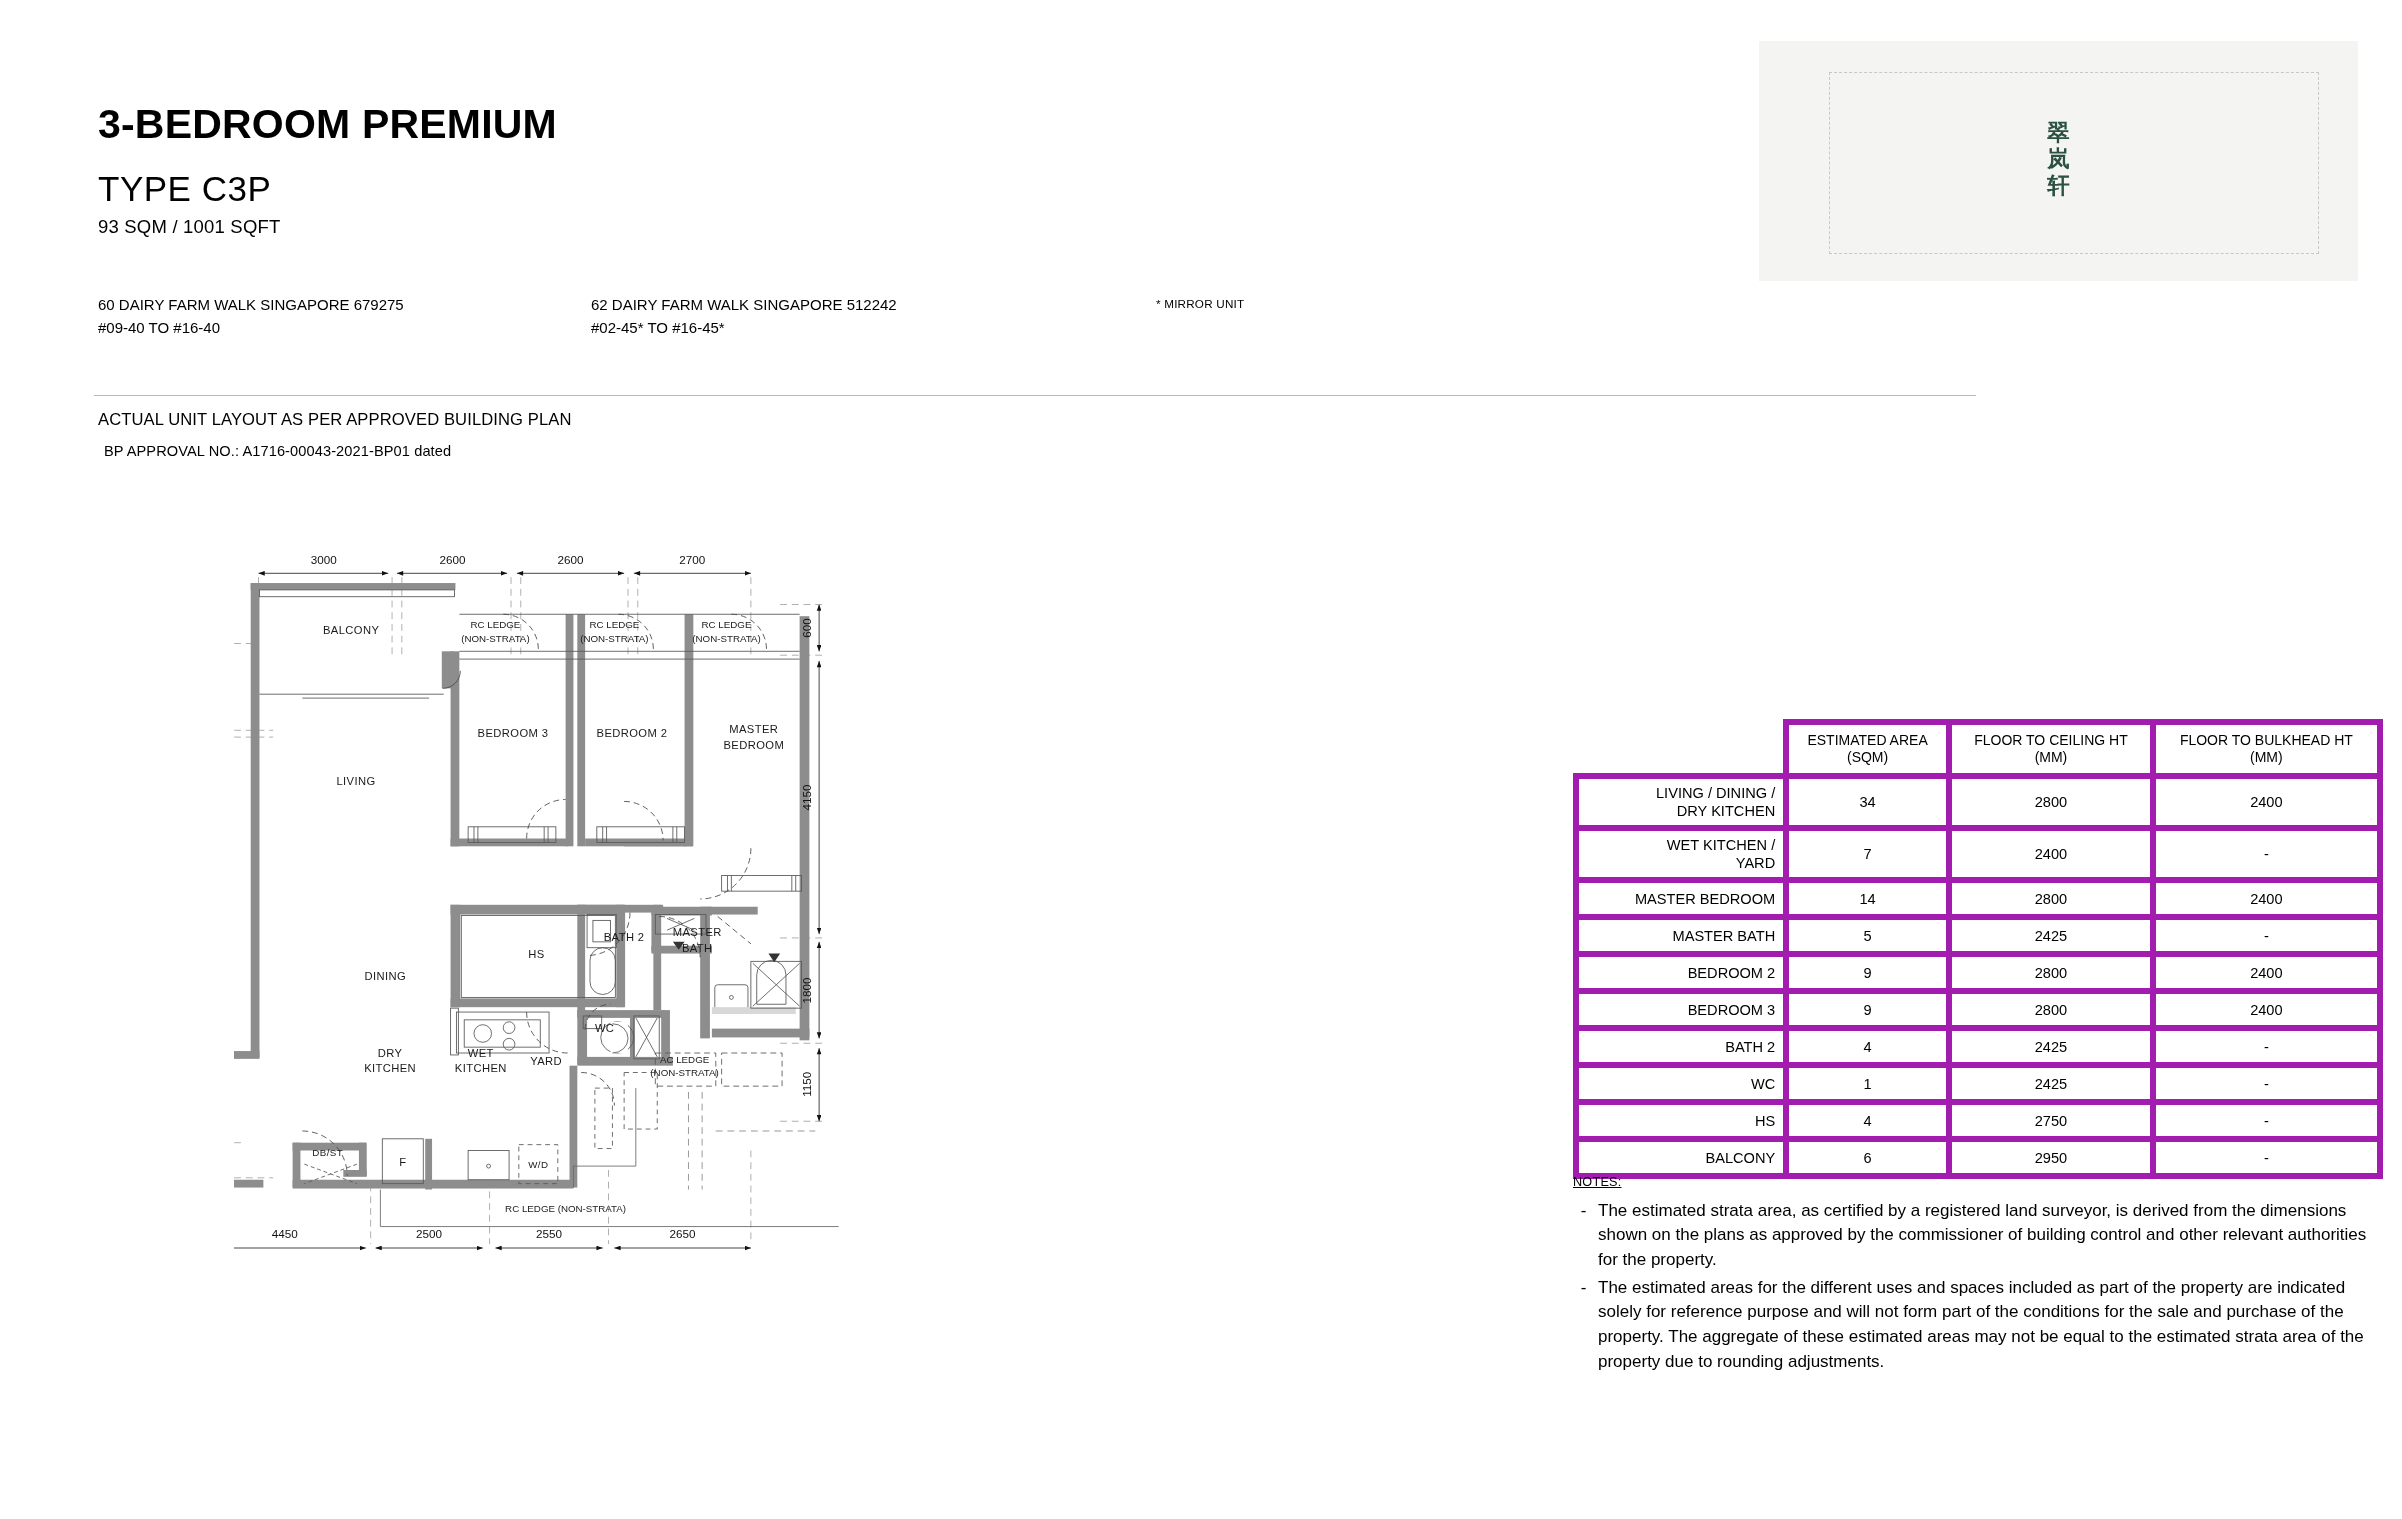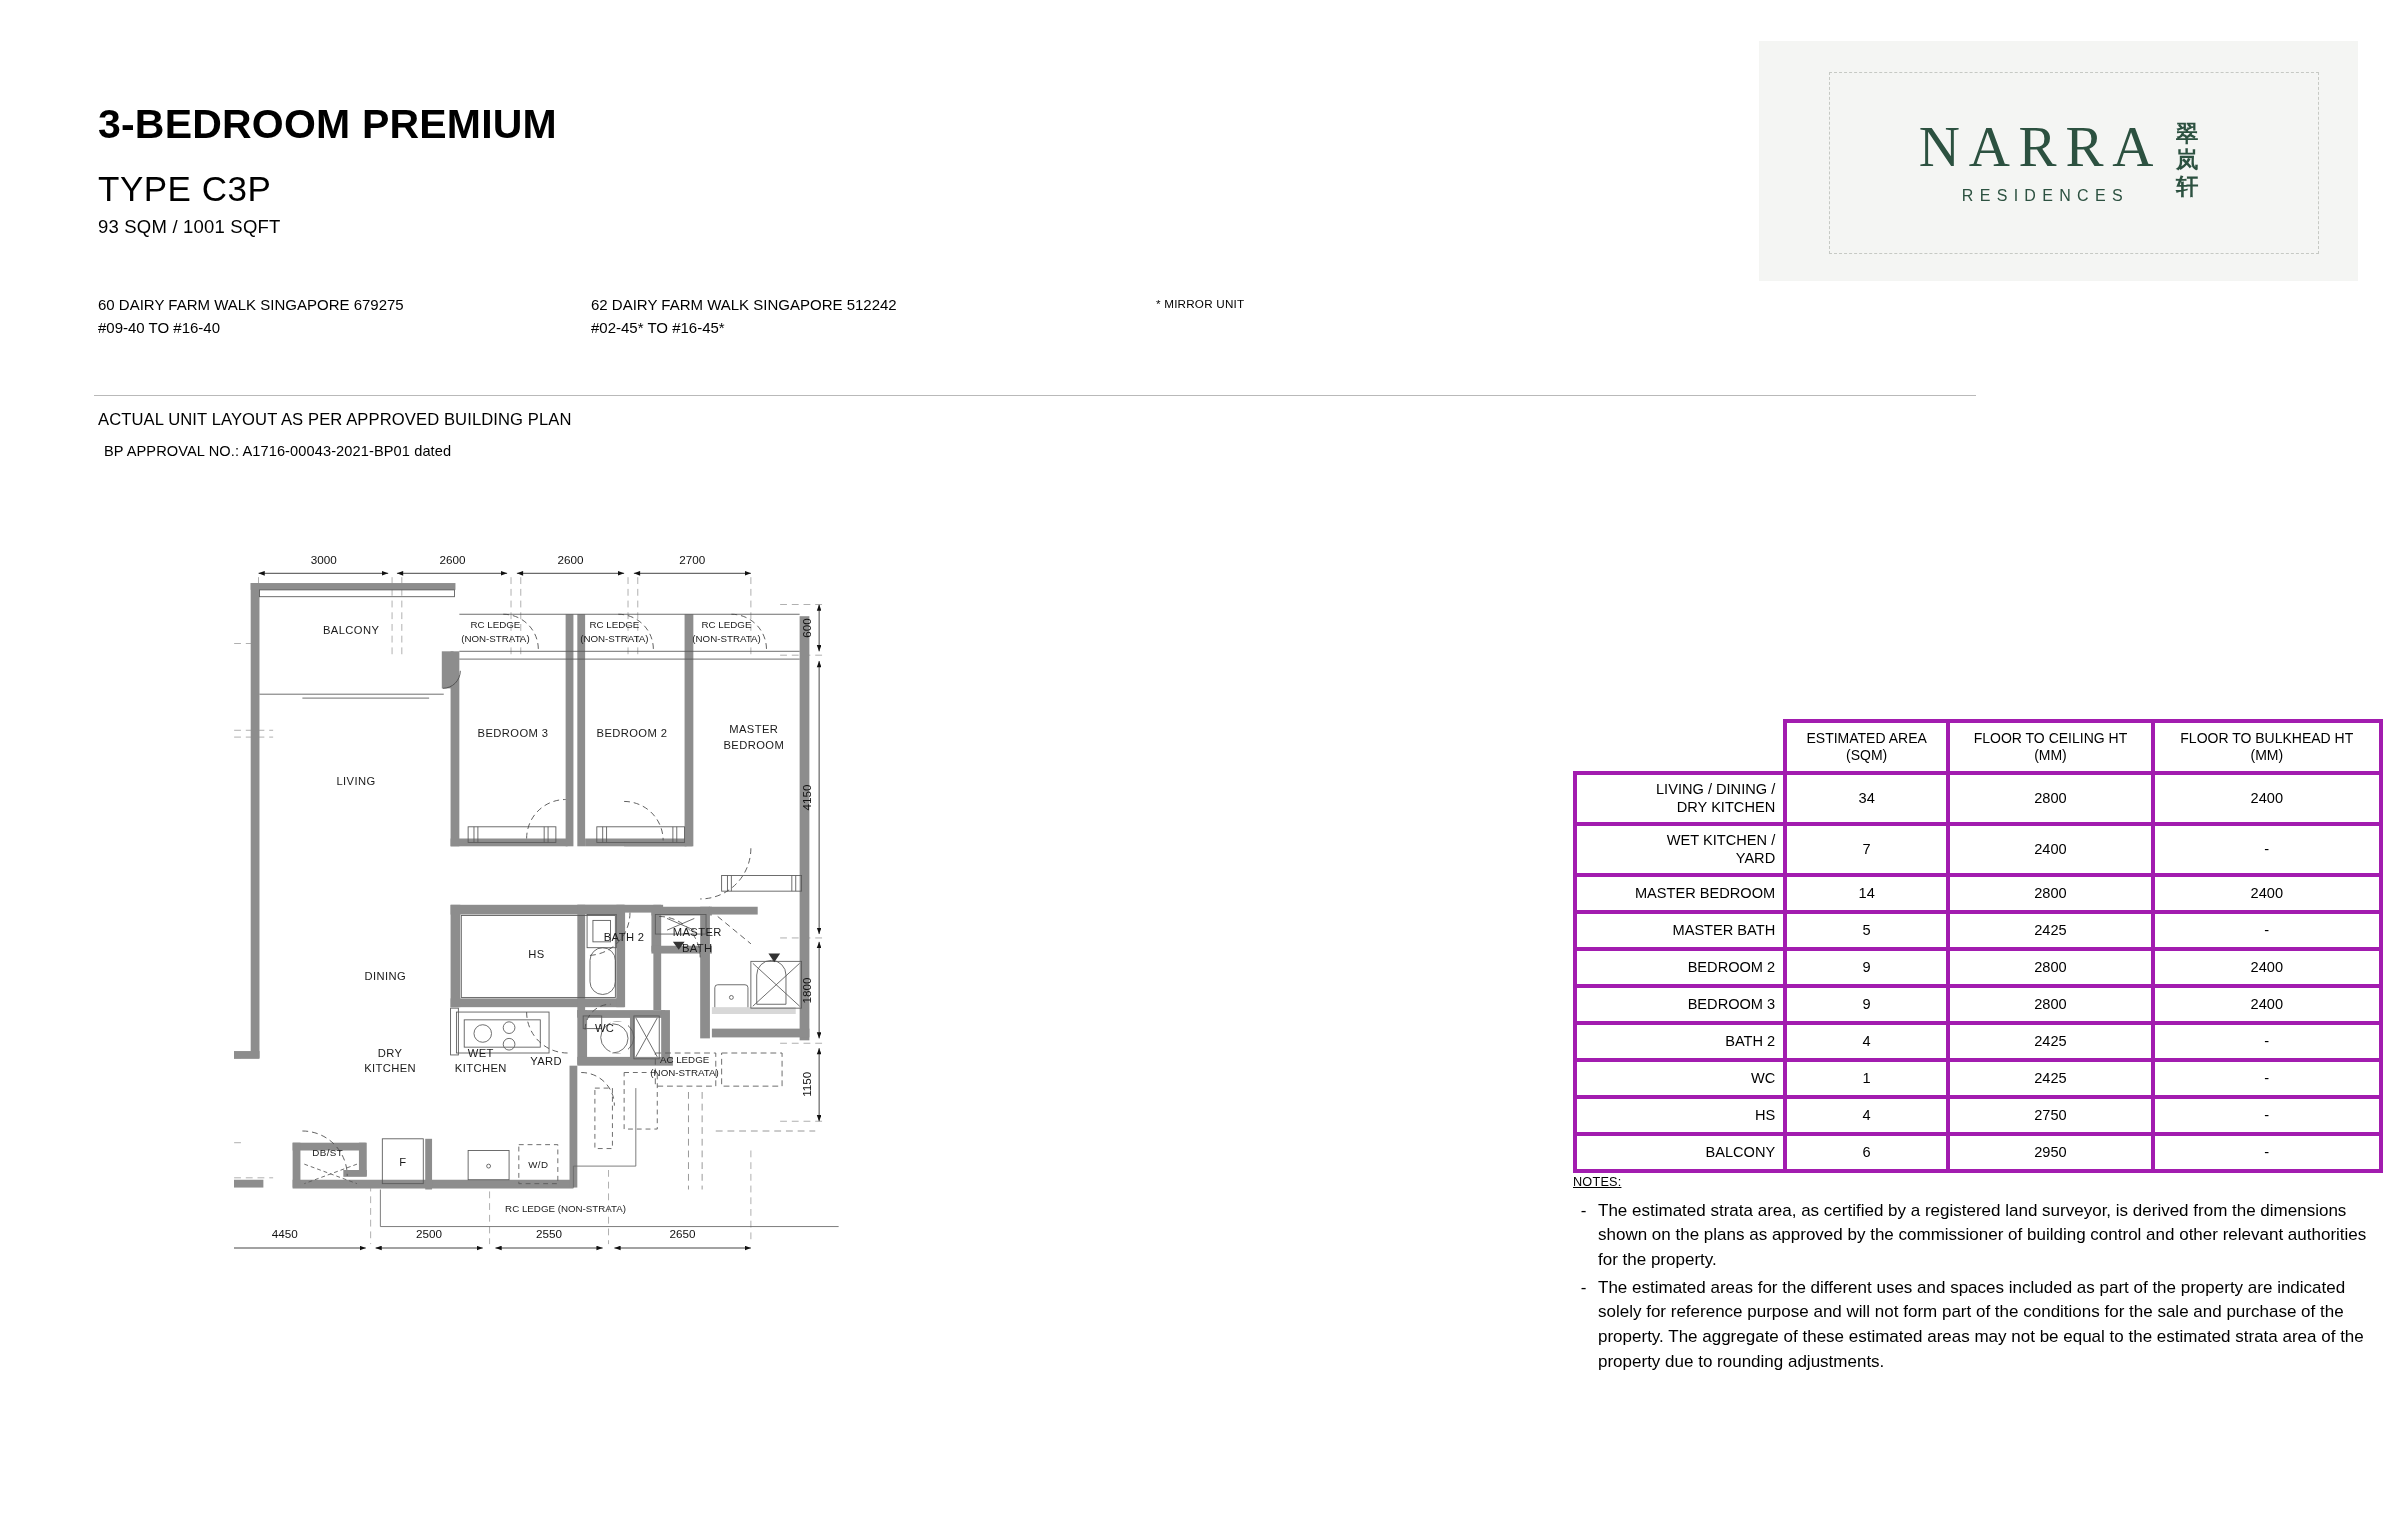--- a/index.html
+++ b/index.html
@@ -62,21 +62,21 @@
     letter-spacing:0; font-weight:600; padding-bottom:3.9px;
   }
 
   
   #area-table {
     position:absolute; left:1573px; top:719px;
     border-collapse:collapse; width:810px;
     font-size:14.6px;
   }
   #area-table td, #area-table th {
-    border:4px solid #a21caf; padding:4.9px 7.8px; font-weight:400;
+    border:6px solid #a21caf; padding:4.9px 7.8px; font-weight:400;
     vertical-align:middle; background:#fff;
   }
   #area-table th { font-size:14px; text-align:center; line-height:1.22; padding:6.8px 3.9px;}
   #area-table td.name { text-align:right; width:210px; line-height:1.25; }
   #area-table td.num { text-align:center; }
   #area-table tr.two-line td { height:51px; }
   #area-table tr td { height:37px; }
   #area-table th.blank { border-top:none; border-left:none; }
 
   
@@ -121,24 +121,20 @@
   <div id="divider"></div>
 
   <div id="approval">
     <div class="line1">ACTUAL UNIT LAYOUT AS PER APPROVED BUILDING PLAN</div>
     <div class="line2">BP APPROVAL NO.: A1716-00043-2021-BP01 dated</div>
   </div>
 
   <div id="logo-box" style="background: rgb(244, 245, 243);">
     <div id="logo-dash"></div>
     <div id="logo-inner">
-      <div>
-        <div class="logo-word" style="color: rgb(44, 81, 64);">NARRA</div>
-        <div class="logo-sub" style="color: rgb(44, 81, 64);">RESIDENCES</div>
-      </div>
       <div class="logo-cn" style="color: rgb(44, 81, 64);">
         <div>翠</div>
           <div>岚</div>
           <div>轩</div>
       </div>
     </div>
   </div>
 
   <table id="area-table">
     <thead>

